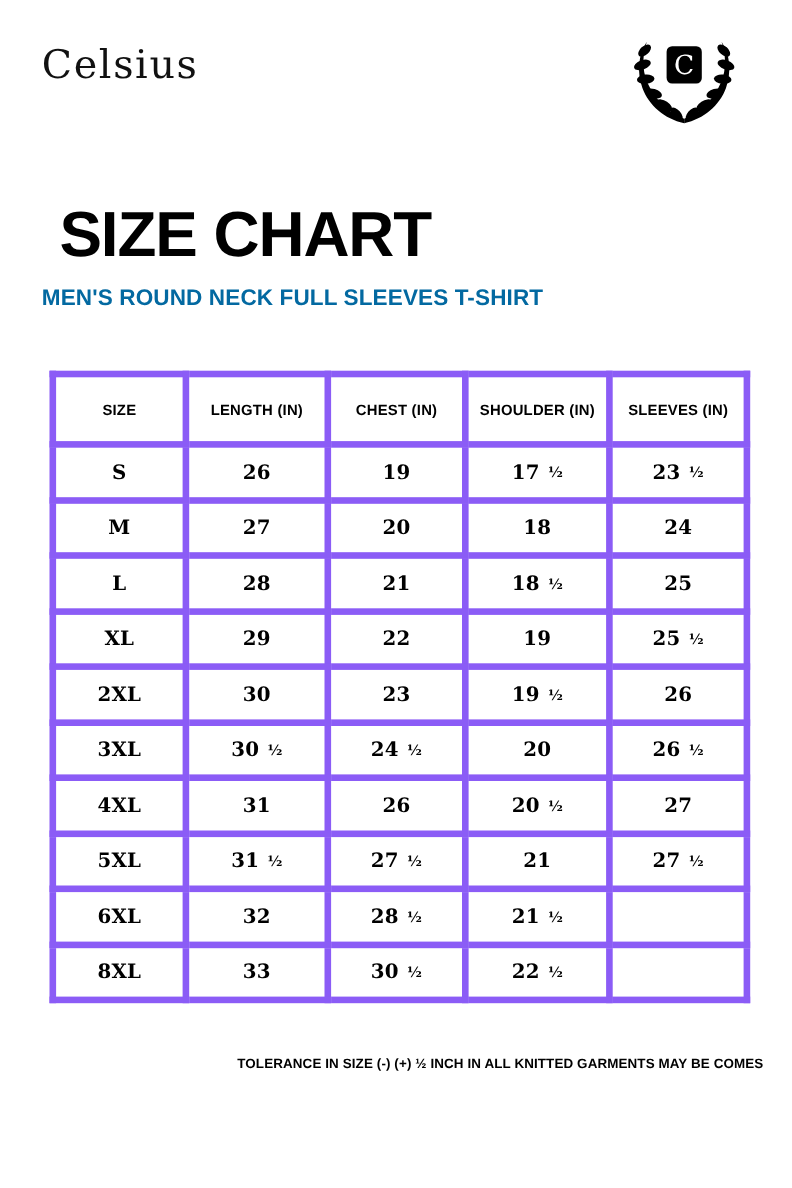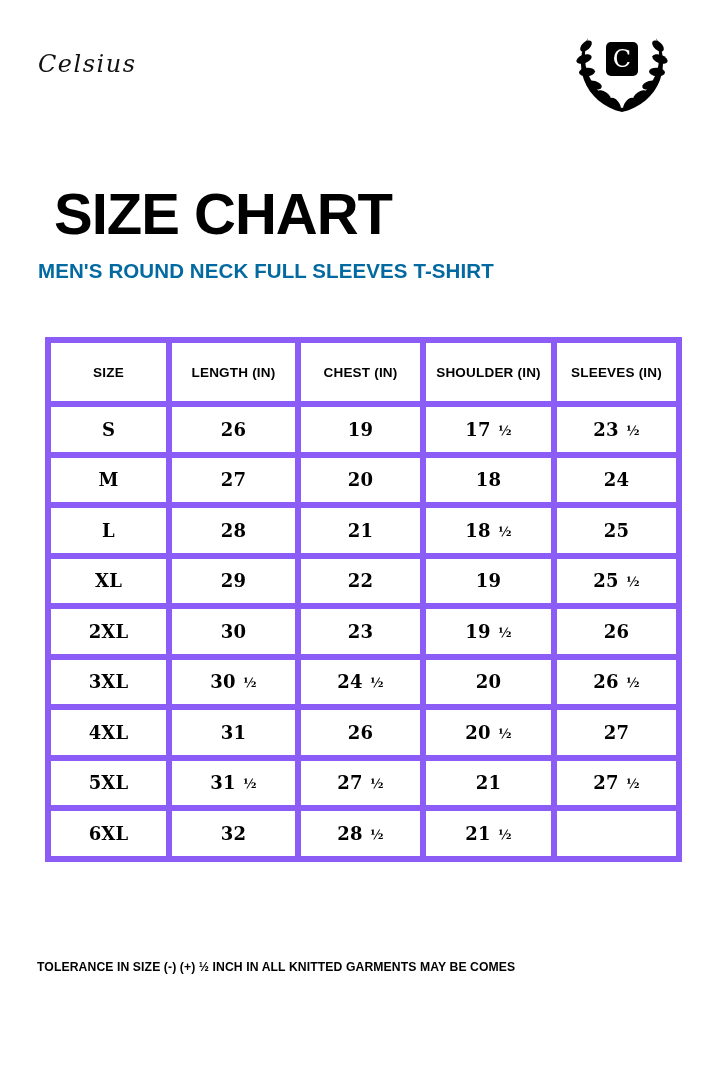--- a/index.html
+++ b/index.html
@@ -26,25 +26,24 @@
     top: 22px;
     left: 38px;
     right: 38px;
     height: 100px;
     display: flex;
     align-items: flex-start;
     justify-content: space-between;
   }
   .brand-wordmark {
     font-family: "DejaVu Serif", serif;
-    font-style: italic;
-    font-size: 24px;
+    font-size: 36px;
     letter-spacing: 1.5px;
     line-height: 1;
-    margin-top: 30px;
+    margin-top: 20px;
     color: #111111;
   }
   .brand-emblem {
     width: 104px;
     height: 96px;
     position: relative;
     margin-right: 8px;
   }
   .brand-emblem svg { display: block; }
 
@@ -119,20 +118,21 @@
   col.c-len  { width: 129px; }
   col.c-chest{ width: 125px; }
   col.c-shoulder { width: 131px; }
   col.c-sleeves  { width: 125px; }
 
   .tolerance {
     position: absolute;
     top: 960px;
     left: 37px;
     right: 26px;
+    text-align: right;
     font-family: "Liberation Sans", sans-serif;
     font-weight: bold;
     font-size: 12.2px;
     letter-spacing: 0.1px;
     color: #000000;
   }
 </style>
 </head>
 <body>
 
@@ -248,19 +248,26 @@
             <td>21</td>
             <td>27 <span class="frac">½</span></td>
           </tr>
           <tr>
             <td class="size-cell">6XL</td>
             <td>32</td>
             <td>28 <span class="frac">½</span></td>
             <td>21 <span class="frac">½</span></td>
             <td></td>
           </tr>
+          <tr>
+            <td class="size-cell">8XL</td>
+            <td>33</td>
+            <td>30 <span class="frac">½</span></td>
+            <td>22 <span class="frac">½</span></td>
+            <td></td>
+          </tr>
         </tbody>
     </table>
   </div>
 
   <div class="tolerance">TOLERANCE IN SIZE (-) (+) ½ INCH IN ALL KNITTED GARMENTS MAY BE COMES</div>
 
 </div>
 
 </body></html>

